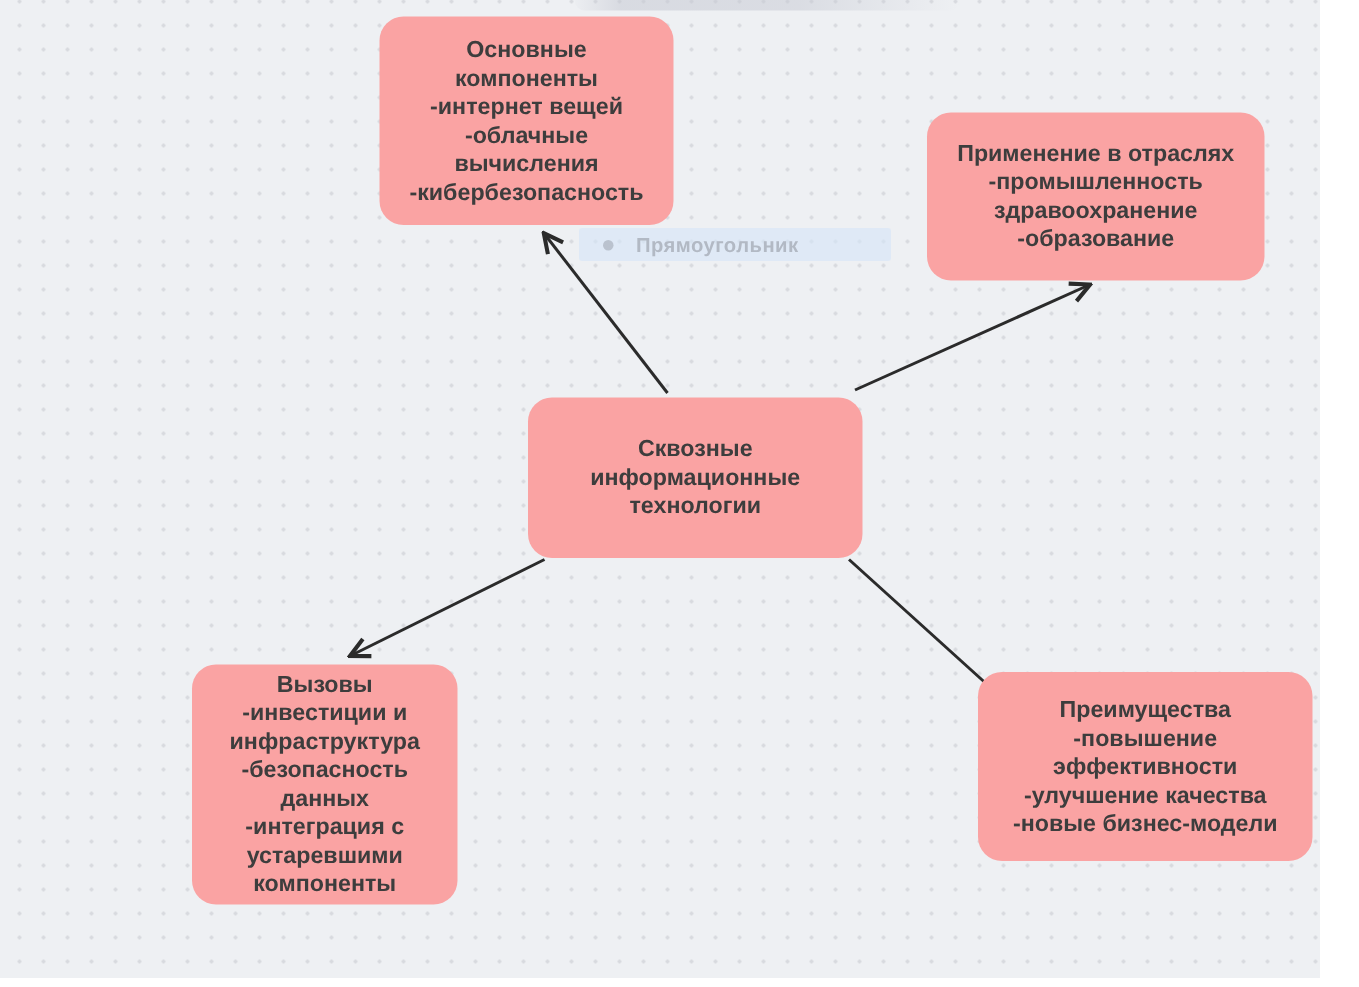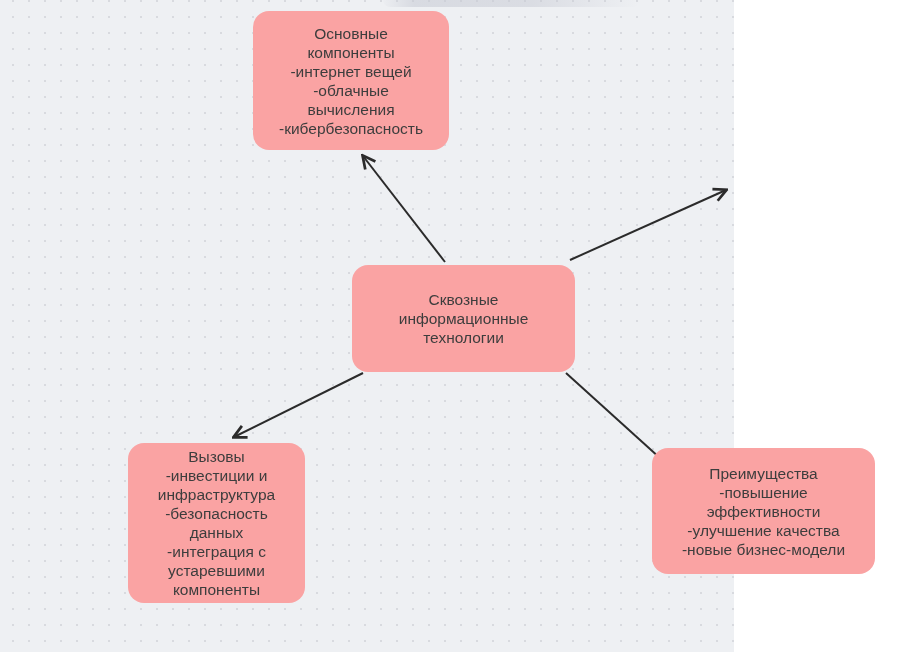--- a/index.html
+++ b/index.html
@@ -12,25 +12,26 @@
     --ghost-text: #b2b9c4;
   }
   * { box-sizing: border-box; margin: 0; padding: 0; }
   html, body {
     width: 906px; height: 658px;
     font-family: "Liberation Sans", sans-serif;
     overflow: hidden;
   }
   .canvas {
     position: relative;
-    width: 734px; height: 658px;
+    width: 880px; height: 658px;
     background-color: var(--canvas-bg);
     background-image: radial-gradient(circle, var(--dot) 1.15px, rgba(0,0,0,0) 1.4px);
     background-size: 16px 16px;
     background-position: 5px 9px;
+    font-weight: bold;
   }
   .toolbar-edge-shadow {
     position: absolute;
     left: 383px; top: 0;
     width: 257px; height: 7px;
     border-radius: 0 0 10px 10px;
     background: linear-gradient(to right,
       rgba(198, 201, 211, 0.05),
       rgba(198, 201, 211, 0.55) 12%,
       rgba(198, 201, 211, 0.5) 58%,
@@ -114,20 +115,26 @@
 
   <div class="node node-components">
     <div class="node-label">Основные
 компоненты
 -интернет вещей
 -облачные
 вычисления
 -кибербезопасность</div>
   </div>
 
+  <div class="node node-applications">
+    <div class="node-label">Применение в отраслях
+-промышленность
+здравоохранение
+-образование</div>
+  </div>
 
   <div class="node node-central">
     <div class="node-label">Сквозные
 информационные
 технологии</div>
   </div>
 
   <div class="node node-challenges">
     <div class="node-label">Вызовы
 -инвестиции и
@@ -140,16 +147,20 @@
   </div>
 
   <div class="node node-benefits">
     <div class="node-label">Преимущества
 -повышение
 эффективности
 -улучшение качества
 -новые бизнес-модели</div>
   </div>
 
+  <div class="drag-ghost">
+    <span class="ghost-dot-icon"></span>
+    <span class="ghost-label">Прямоугольник</span>
+  </div>
 
   <div class="bottom-strip"></div>
 
 </div>
 
 </body></html>

